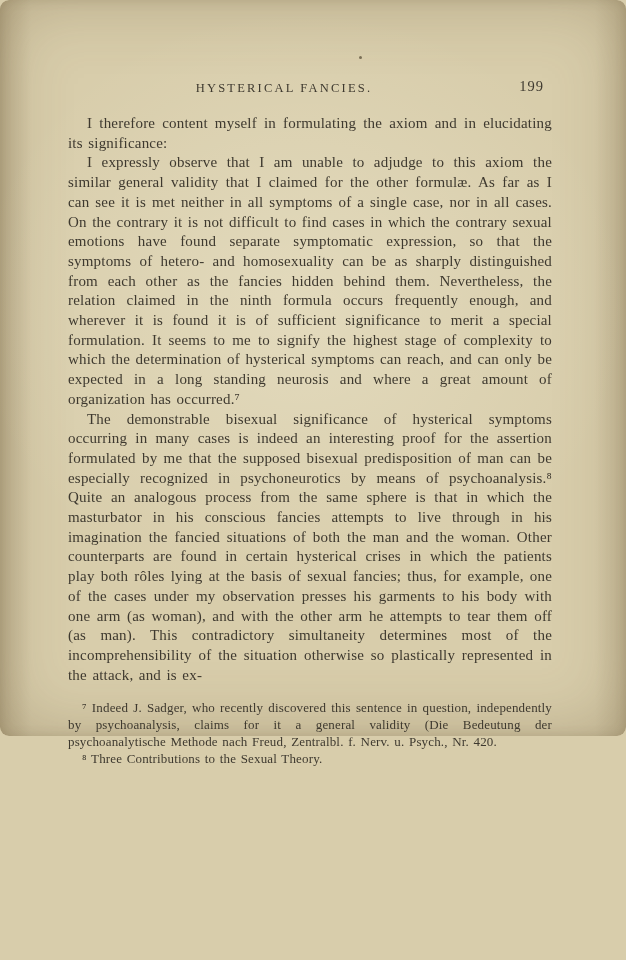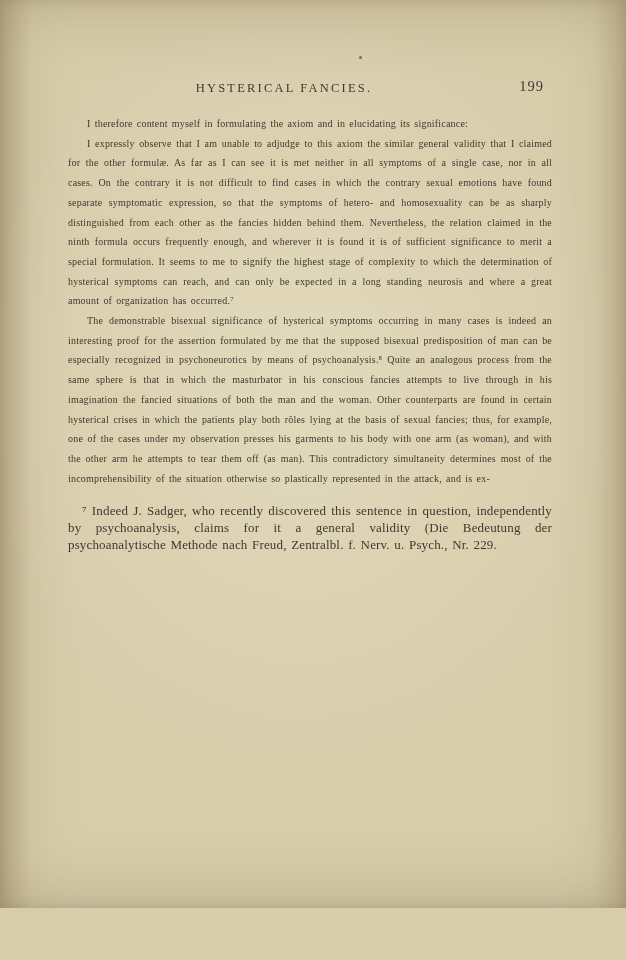--- a/index.html
+++ b/index.html
@@ -8,27 +8,28 @@
     height: 960px;
     overflow: hidden;
   }
   body {
     font-family: "Liberation Serif", "DejaVu Serif", serif;
     background: var(--paper, #d8cdab);
   }
   .paper {
     position: relative;
     width: 626px;
-    height: 908px;
+    height: 736px;
     background:
       radial-gradient(ellipse 70% 55% at 48% 42%, rgba(255,252,235,0.28), rgba(255,252,235,0) 75%),
       linear-gradient(to right, rgba(110,90,55,0.22), rgba(110,90,55,0) 5%, rgba(110,90,55,0) 95%, rgba(110,90,55,0.16)),
       var(--paper, #d8cdab);
     box-shadow: inset 0 0 70px rgba(95,75,42,0.30), inset 0 0 12px rgba(95,75,42,0.18);
     color: var(--ink, #3e392f);
+    border-radius: 9px;
   }
   .content {
     position: absolute;
     top: 78px;
     left: 68px;
     right: 74px;
   }
   .header {
     position: relative;
     text-align: center;
@@ -43,21 +44,21 @@
     transform: translateX(-26px);
   }
   .page-number {
     position: absolute;
     right: 8px;
     top: 0;
     font-size: 14.5px;
     letter-spacing: 1px;
   }
   .body-text p {
-    font-size: 10px;
+    font-size: 15px;
     line-height: 19.7px;
     text-align: justify;
     text-indent: 19px;
     letter-spacing: 0.2px;
     word-spacing: 1.5px;
   }
   .footnotes {
     margin-top: 15px;
   }
   .footnotes p {
@@ -90,17 +91,18 @@
       <span class="page-number">199</span>
     </div>
 
     <div class="body-text">
       <p>I therefore content myself in formulating the axiom and in elucidating its significance:</p>
       <p>I expressly observe that I am unable to adjudge to this axiom the similar general validity that I claimed for the other formulæ. As far as I can see it is met neither in all symptoms of a single case, nor in all cases.  On the contrary it is not difficult to find cases in which the contrary sexual emotions have found separate symptomatic expression, so that the symptoms of hetero- and homosexuality can be as sharply distinguished from each other as the fancies hidden behind them.  Nevertheless, the relation claimed in the ninth formula occurs frequently enough, and wherever it is found it is of sufficient significance to merit a special formulation.  It seems to me to signify the highest stage of complexity to which the determination of hysterical symptoms can reach, and can only be expected in a long standing neurosis and where a great amount of organization has occurred.⁷</p>
       <p>The demonstrable bisexual significance of hysterical symptoms occurring in many cases is indeed an interesting proof for the assertion formulated by me that the supposed bisexual predisposition of man can be especially recognized in psychoneurotics by means of psychoanalysis.⁸  Quite an analogous process from the same sphere is that in which the masturbator in his conscious fancies attempts to live through in his imagination the fancied situations of both the man and the woman.  Other counterparts are found in certain hysterical crises in which the patients play both rôles lying at the basis of sexual fancies; thus, for example, one of the cases under my observation presses his garments to his body with one arm (as woman), and with the other arm he attempts to tear them off (as man).  This contradictory simultaneity determines most of the incomprehensibility of the situation otherwise so plastically represented in the attack, and is ex-</p>
     </div>
 
     <div class="footnotes">
-      <p>⁷ Indeed J. Sadger, who recently discovered this sentence in question, independently by psychoanalysis, claims for it a general validity (Die Bedeutung der psychoanalytische Methode nach Freud, Zentralbl. f. Nerv. u. Psych., Nr. 229.</p>
+      <p>⁷ Indeed J. Sadger, who recently discovered this sentence in question, independently by psychoanalysis, claims for it a general validity (Die Bedeutung der psychoanalytische Methode nach Freud, Zentralbl. f. Nerv. u. Psych., Nr. 420.</p>
+      <p>⁸ Three Contributions to the Sexual Theory.</p>
     </div>
 
   </div>
 </div>
 
 </body></html>

